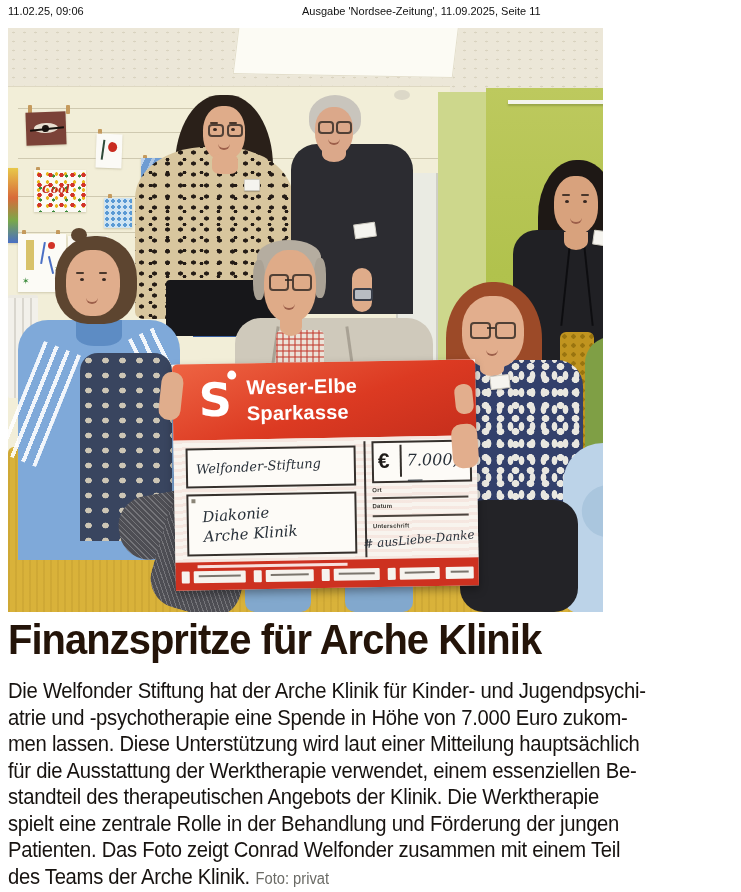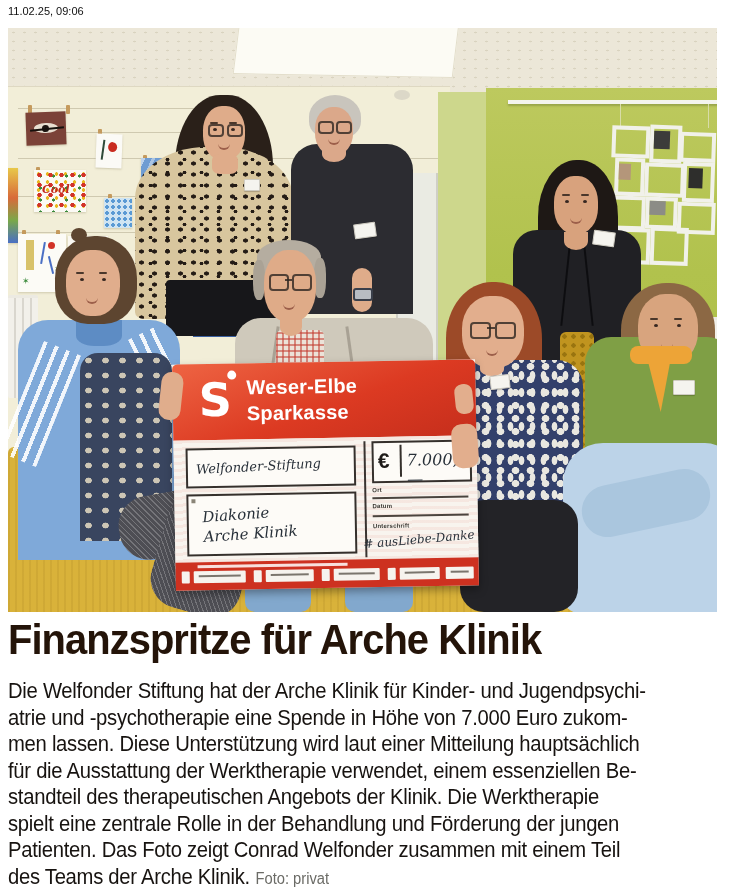--- a/index.html
+++ b/index.html
@@ -3,21 +3,21 @@
 <meta charset="utf-8">
 <style>
   html,body{margin:0;padding:0;background:#fff;width:741px;height:892px;overflow:hidden;
     font-family:"Liberation Sans",sans-serif;-webkit-font-smoothing:antialiased;}
   .abs{position:absolute;}
   
   #hdr{position:relative;height:24px;font-size:11px;color:#111;}
   #hdr .h-left{position:absolute;left:8px;top:5px;}
   #hdr .h-center{position:absolute;left:302px;top:5px;}
   
-  #photo{position:relative;left:8px;top:4px;width:709px;height:584px;overflow:hidden;background:#ece7d8;}
+  #photo{position:relative;left:8px;top:4px;width:595px;height:584px;overflow:hidden;background:#ece7d8;}
   .ceiling{left:0;top:0;width:725px;height:70px;background:#ece7d8;
     background-image:radial-gradient(#d9d3bf 1px,transparent 1.3px);background-size:11px 9px;}
   .lightpanel{left:228px;top:-6px;width:218px;height:52px;background:#fcfbf4;border:1px solid #e3decb;transform:skew(-7deg,1deg);}
   .smokedet{left:386px;top:62px;width:16px;height:10px;border-radius:50%;background:#dcd8c8;}
   .wall-left{left:0;top:58px;width:442px;height:526px;background:#f2eed8;border-top:1px solid #ded8c2;}
   .wall-mid{left:430px;top:64px;width:52px;height:520px;background:#cdd78c;}
   .doorframe{left:388px;top:145px;width:38px;height:330px;background:#eaebe3;border-left:2px solid #cfcfc6;border-right:2px solid #cfcfc6;}
   .wall-green{left:478px;top:60px;width:247px;height:524px;background:linear-gradient(180deg,#bdc95e 0%,#b1c24d 35%,#a9ba41 100%);}
   .lightrail{left:500px;top:72px;width:225px;height:4px;background:#f4f4ee;box-shadow:0 2px 2px rgba(90,100,40,.35);}
   .railwire{width:1px;background:#d8dca8;}
@@ -64,20 +64,21 @@
   #headline{margin:8px 0 0 8px;font-size:42px;font-weight:bold;color:#241409;letter-spacing:-1px;transform:scaleX(.95);transform-origin:0 0;white-space:nowrap;}
   #bodytext{margin:14px 0 0 8px;font-size:22px;line-height:26.5px;color:#171310;letter-spacing:-.3px;transform:scaleX(.92);transform-origin:0 0;width:800px;}
   #bodytext .bl{white-space:nowrap;}
   .credit{font-size:16px;color:#6b6b66;letter-spacing:0;margin-left:6px;}
 </style>
 </head>
 <body>
 
 <div id="hdr">
   <span class="h-left">11.02.25, 09:06</span>
+  <span class="h-center">Ausgabe 'Nordsee-Zeitung', 11.09.2025, Seite 11</span>
 </div>
 
 <div id="photo">
 
   <div class="abs ceiling"></div>
   <div class="abs lightpanel"></div>
   <div class="abs wall-left"></div>
   <div class="abs wall-mid"></div>
   <div class="abs doorframe"></div>
   <div class="abs wall-green"></div>

